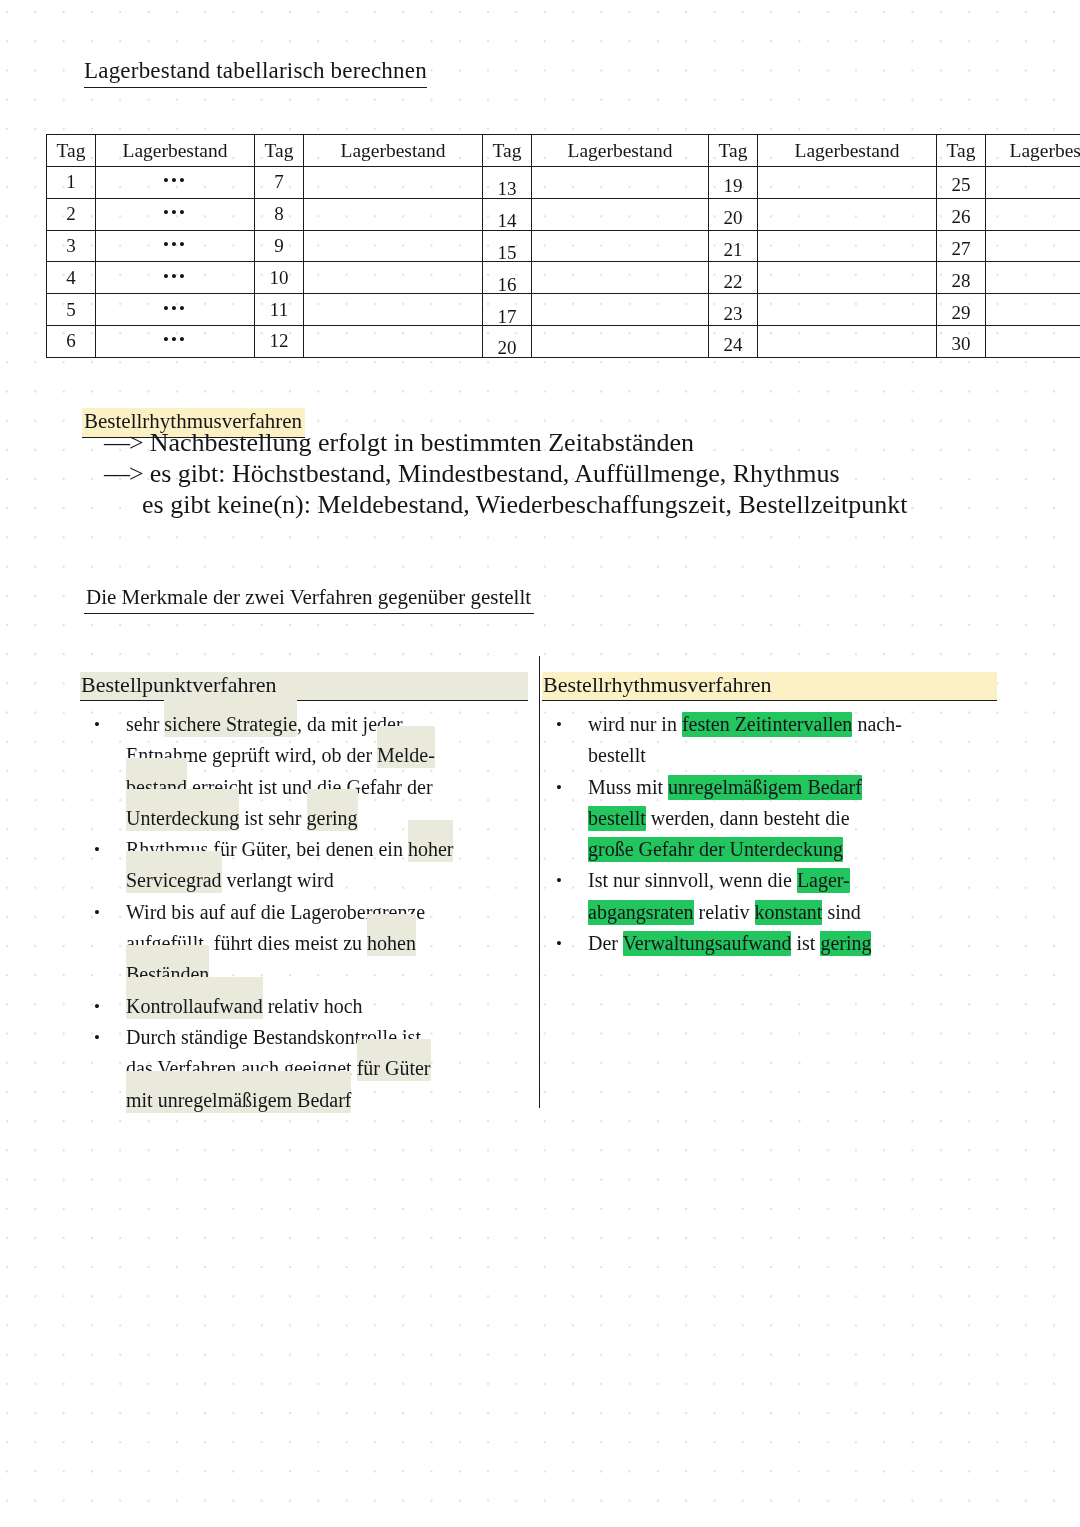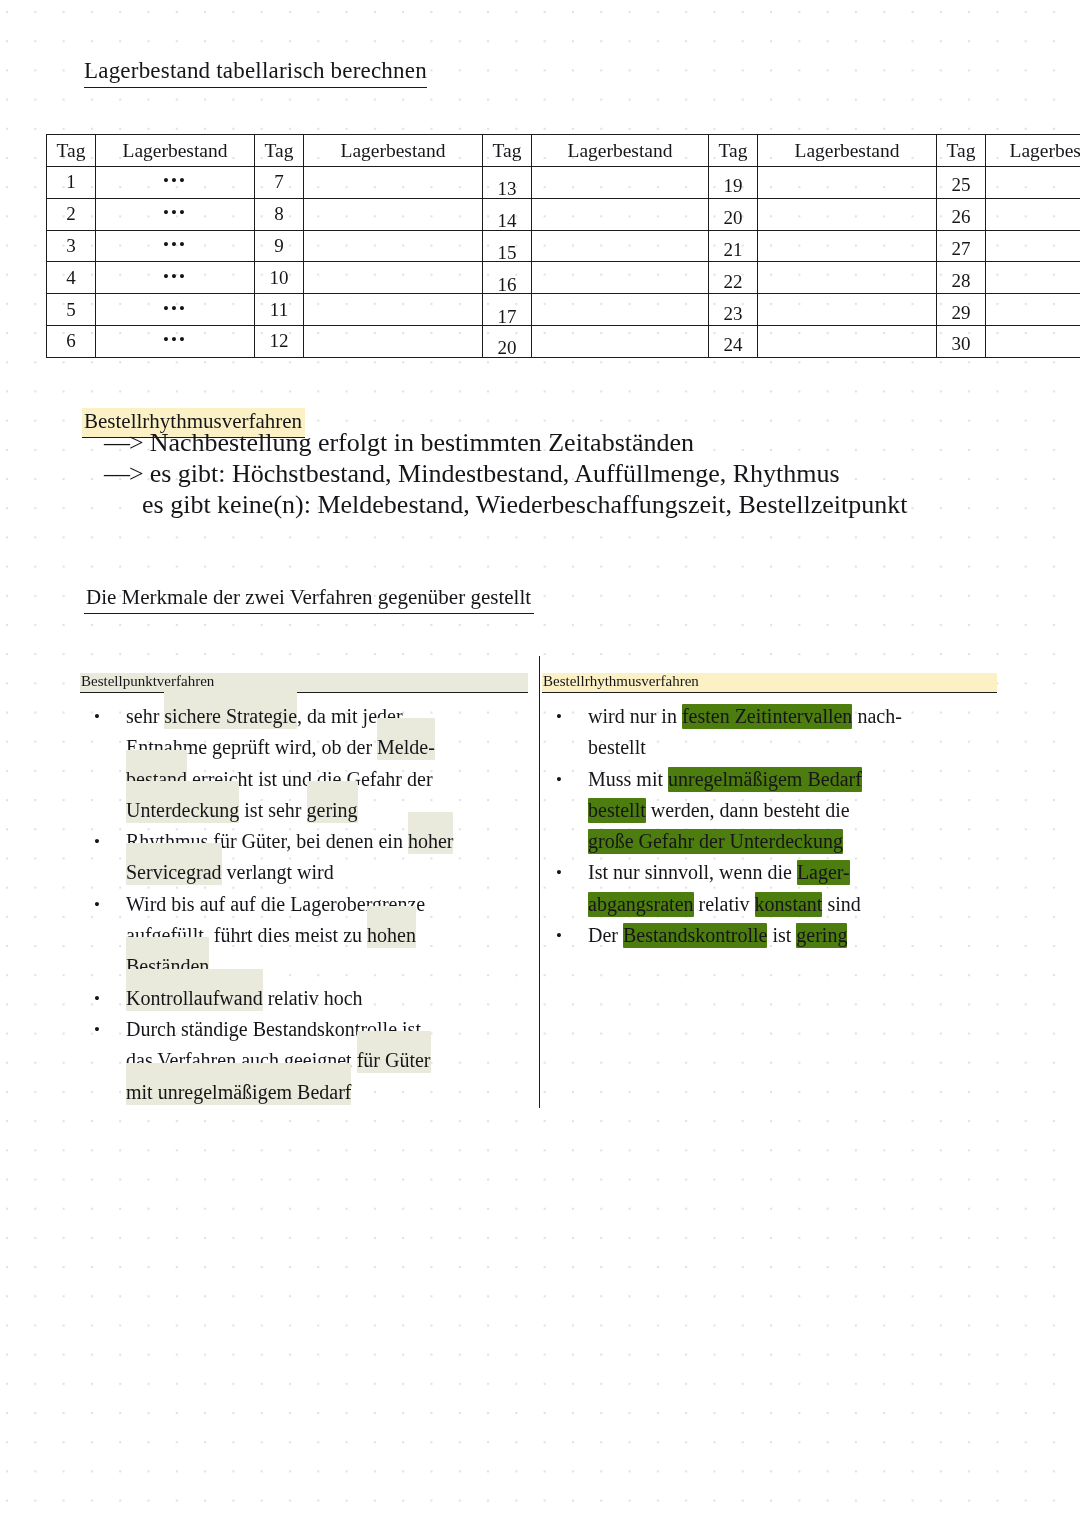--- a/index.html
+++ b/index.html
@@ -125,21 +125,21 @@
     border-left: 1.7px solid #1c1c1c;
   }
   .col {
     position: absolute;
     width: 452px;
   }
   #col-left  { left: 0px;   top: 0px; }
   #col-right { left: 462px; top: 0px; }
 
   .col-head {
-    font-size: 15px;
+    font-size: 22px;
     white-space: nowrap;
     display: inline-block;
     padding: 0 3px 2px 1px;
     margin-bottom: 2px;
   }
   #col-left .col-head {
     background-color: #e9eadb;
     border-bottom: 1.6px solid #1c1c1c;
     width: 448px;
     box-sizing: border-box;
@@ -171,21 +171,21 @@
     font-size: 17px;
   }
 
   mark.g {
     background-color: #e9eadb;
     color: inherit;
     padding: 18px 0 2px 0;
     border-radius: 1px;
   }
   mark.y {
-    background-color: #4d7c0f;
+    background-color: #22c55e;
     color: inherit;
     padding: 1px 0 2px 0;
     border-radius: 1px;
   }
 </style>
 </head>
 <body>
 
 <div class="page">
 
@@ -337,19 +337,19 @@
           <li>
             <div><span>Muss mit </span><mark class="y">unregelmäßigem Bedarf</mark></div>
             <div><mark class="y">bestellt</mark><span> werden, dann besteht die</span></div>
             <div><mark class="y">große Gefahr der Unterdeckung</mark></div>
           </li>
           <li>
             <div><span>Ist nur sinnvoll, wenn die </span><mark class="y">Lager-</mark></div>
             <div><mark class="y">abgangsraten</mark><span> relativ </span><mark class="y">konstant</mark><span> sind</span></div>
           </li>
           <li>
-            <div><span>Der </span><mark class="y">Bestandskontrolle</mark><span> ist </span><mark class="y">gering</mark></div>
+            <div><span>Der </span><mark class="y">Verwaltungsaufwand</mark><span> ist </span><mark class="y">gering</mark></div>
           </li>
         </ul>
     </div>
   </div>
 
 </div>
 
 </body></html>

